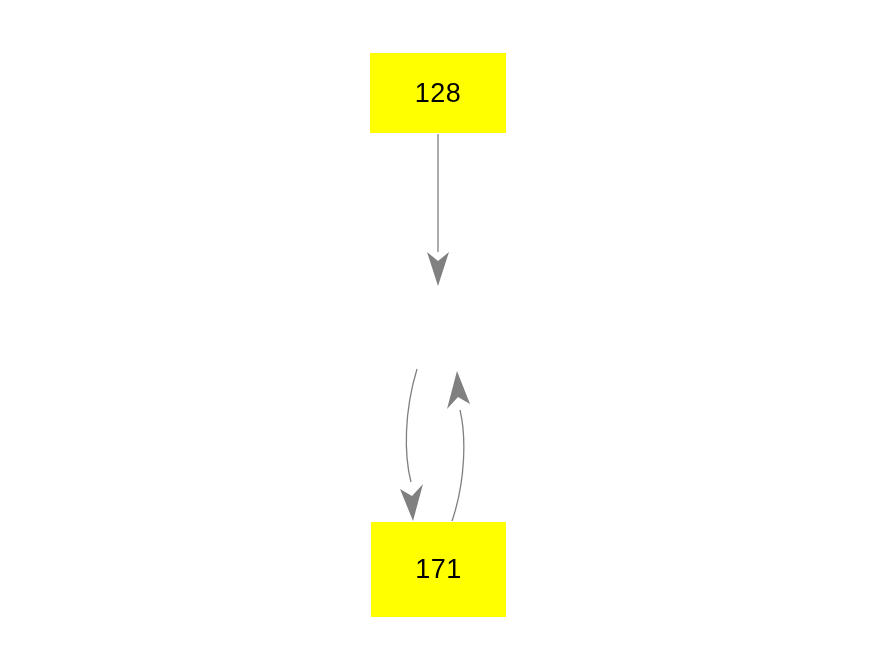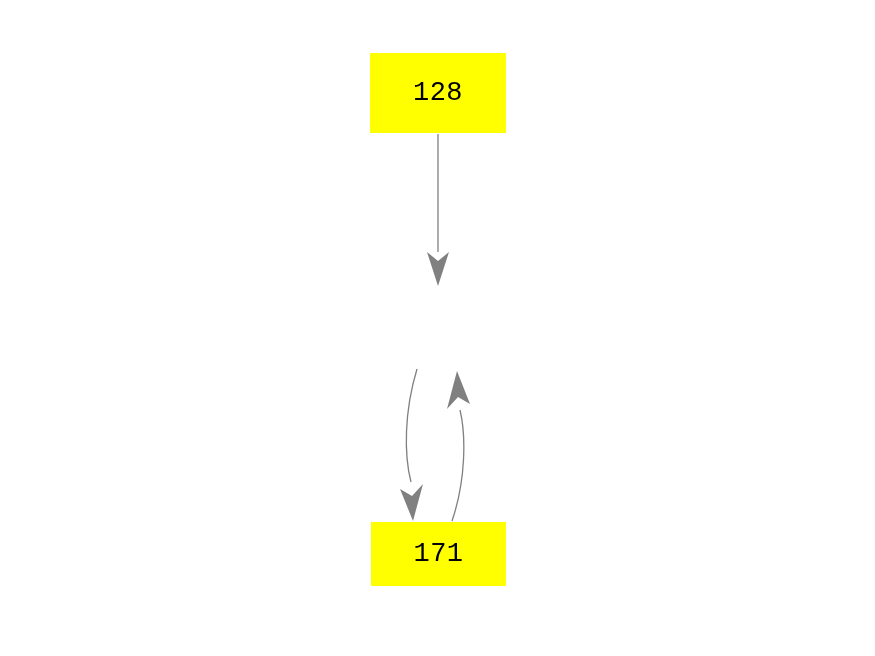--- a/index.html
+++ b/index.html
@@ -30,21 +30,21 @@
     overflow: visible;
   }
   .node {
     position: absolute;
     display: flex;
     align-items: center;
     justify-content: center;
     box-sizing: border-box;
   }
   .node-label {
-    font-family: Liberation Mono, monospace;
+    font-family: Liberation Sans, sans-serif;
     font-size: 27px;
     line-height: 1;
     letter-spacing: 0.5px;
     user-select: none;
     text-align: right;
   }
 </style>
 </head>
 <body style="background: rgb(255, 255, 255);">
 
@@ -66,17 +66,17 @@
       <path fill="none" stroke="#808080" stroke-width="1.3" d="M 452 521 C 466 480 466 435 460 410"></path>
       <polygon fill="#808080" points="457,371 470,404 458,397 447,409"></polygon>
     </g>
   </svg>
 
   <div class="node" id="node-128" style="left: 370px; top: 53px; width: 136px; height: 80px; background: rgb(255, 255, 0);">
     <span class="node-label" style="color: rgb(0, 0, 0);">128</span>
   </div>
 
 
-  <div class="node" id="node-171" style="left: 371px; top: 522px; width: 135px; height: 64px; background: rgb(255, 255, 0);">
+  <div class="node" id="node-171" style="left: 371px; top: 522px; width: 135px; height: 95px; background: rgb(255, 255, 0);">
     <span class="node-label" style="color: rgb(0, 0, 0);">171</span>
   </div>
 
 </div>
 
 </body></html>

